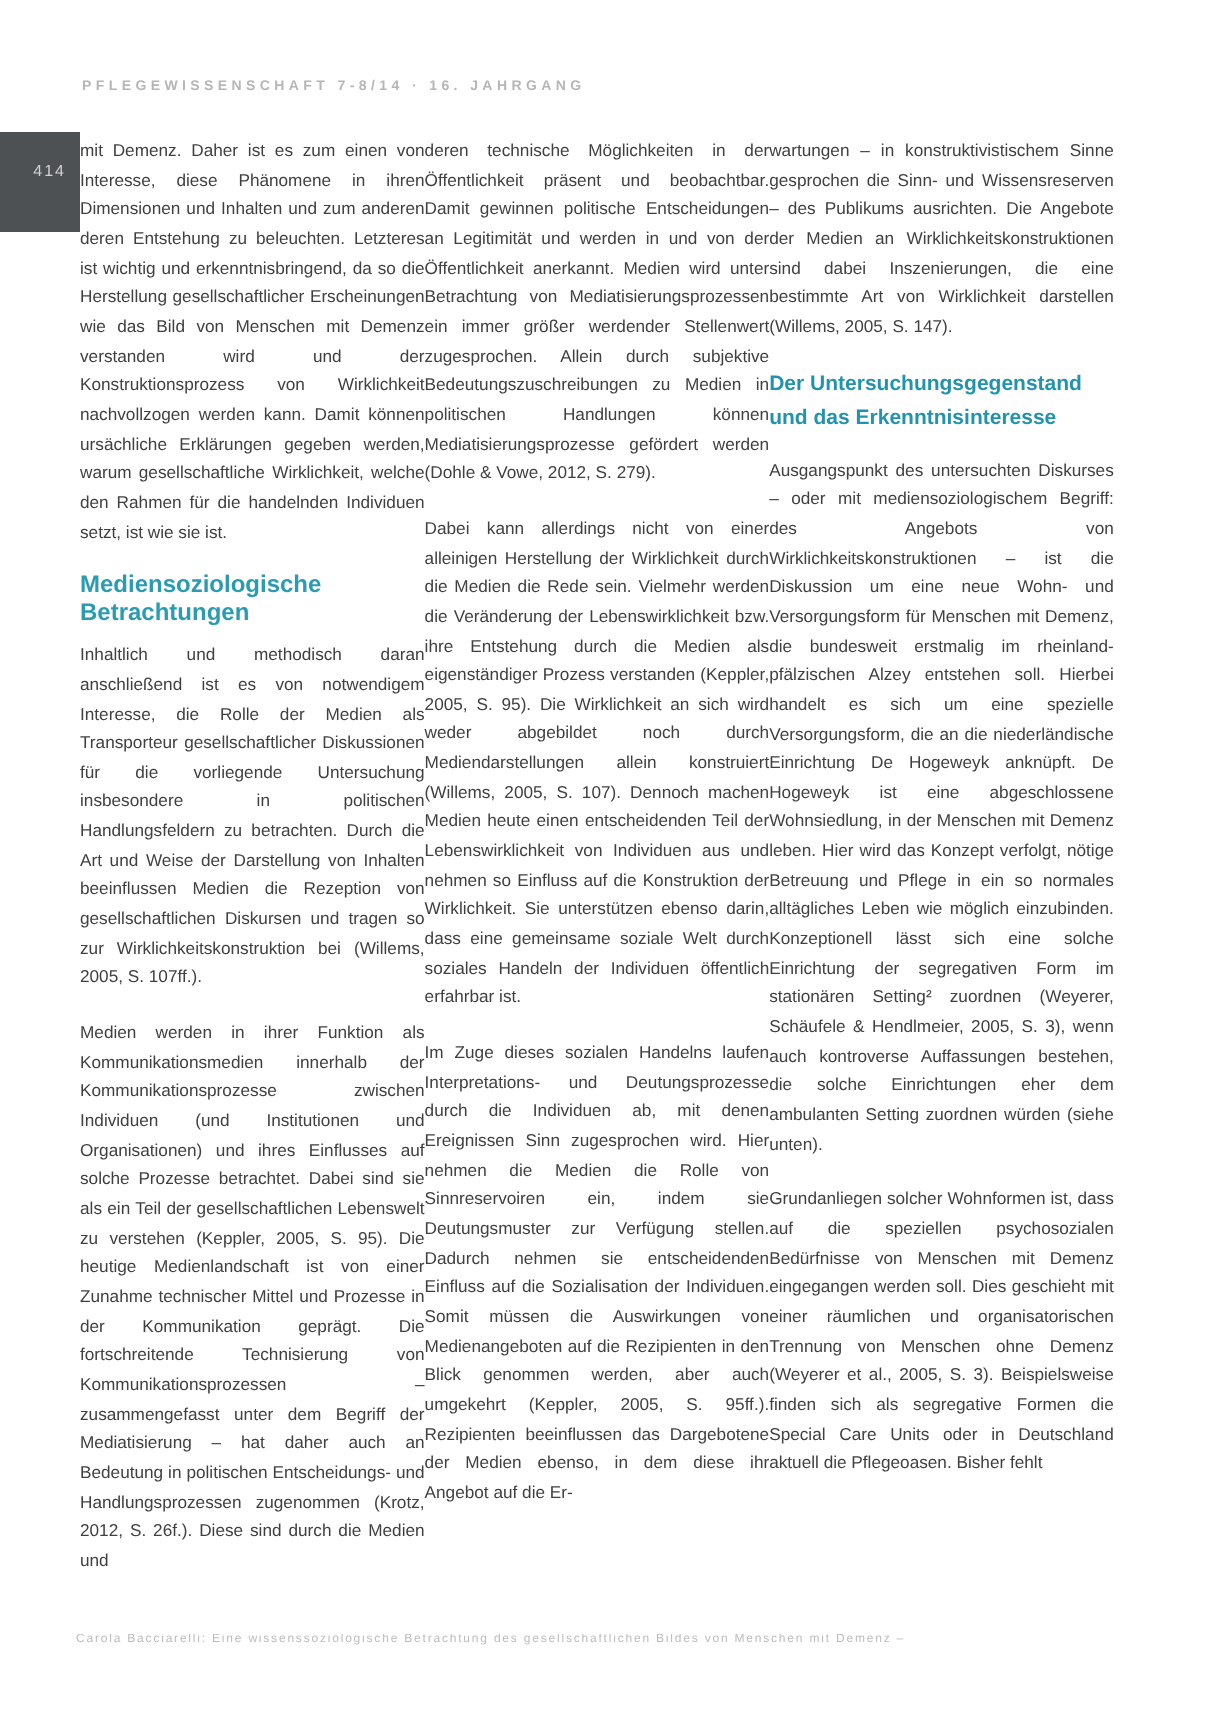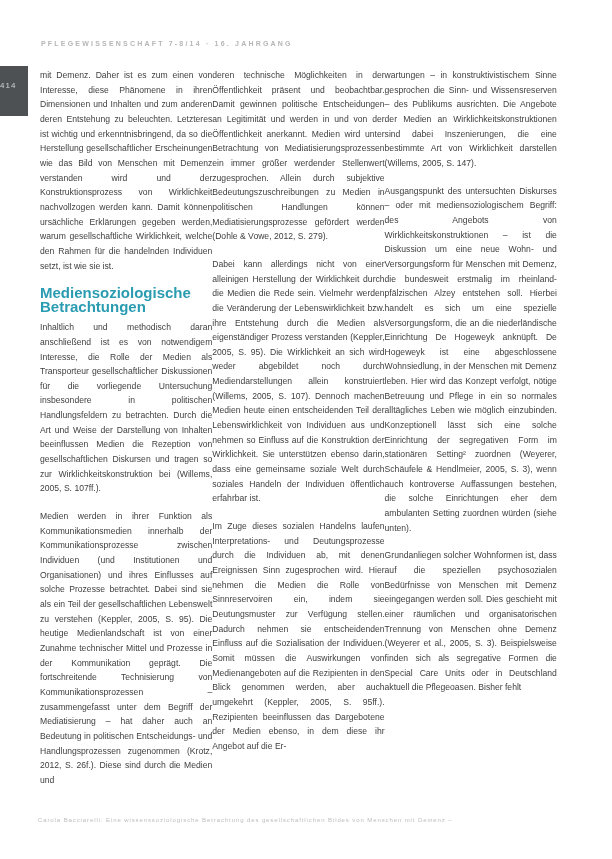--- a/index.html
+++ b/index.html
@@ -16,45 +16,46 @@
     font-size: 7px;
     font-weight: bold;
     letter-spacing: 2.2px;
     color: #b6b6b6;
     text-transform: uppercase;
     white-space: nowrap;
   }
   .page-tab {
     position: absolute;
     top: 66px; left: 0;
-    width: 28px; height: 50px;
+    width: 40px; height: 50px;
     background: #4e5153;
     box-sizing: border-box;
     padding: 15px 7px 0 0;
+    text-align: right;
     color: #d2d2d2;
     font-size: 8px;
     letter-spacing: 1px;
   }
   .columns {
     position: absolute;
     top: 68px; left: 40px;
     width: 549px;
     display: flex;
   }
   .col { width: 172.3px; flex: 0 0 auto; }
   p.body {
     font-size: 8.6px;
     line-height: 14.65px;
     color: #404040;
     text-align: justify;
     margin: 0 0 13px 0;
   }
   h3.section-heading {
     color: #2a9cb2;
-    font-size: 15px;
+    font-size: 12px;
     line-height: 13.5px;
     font-weight: bold;
     margin: 5px 0 7px 0;
   }
   h2.major-heading {
     color: #2293ac;
     font-size: 10.5px;
     line-height: 17px;
     font-weight: bold;
     margin: 9px 0 10px 0;
@@ -89,19 +90,20 @@
   </div>
 
   <div class="col">
     <p class="body">deren technische Möglichkeiten in der Öffentlichkeit präsent und beobachtbar. Damit gewinnen politische Entscheidungen an Legitimität und werden in und von der Öffentlichkeit anerkannt. Medien wird unter Betrachtung von Mediatisierungsprozessen ein immer größer werdender Stellenwert zugesprochen. Allein durch subjektive Bedeutungszuschreibungen zu Medien in politischen Handlungen können Mediatisierungsprozesse gefördert werden (Dohle &amp; Vowe, 2012, S. 279).</p>
     <p class="body">Dabei kann allerdings nicht von einer alleinigen Herstellung der Wirklichkeit durch die Medien die Rede sein. Vielmehr werden die Veränderung der Lebenswirklichkeit bzw. ihre Entstehung durch die Medien als eigenständiger Prozess verstanden (Keppler, 2005, S. 95). Die Wirklichkeit an sich wird weder abgebildet noch durch Mediendarstellungen allein konstruiert (Willems, 2005, S. 107). Dennoch machen Medien heute einen entscheidenden Teil der Lebenswirklichkeit von Individuen aus und nehmen so Einfluss auf die Konstruktion der Wirklichkeit. Sie unterstützen ebenso darin, dass eine gemeinsame soziale Welt durch soziales Handeln der Individuen öffentlich erfahrbar ist.</p>
     <p class="body">Im Zuge dieses sozialen Handelns laufen Interpretations- und Deutungsprozesse durch die Individuen ab, mit denen Ereignissen Sinn zugesprochen wird. Hier nehmen die Medien die Rolle von Sinnreservoiren ein, indem sie Deutungsmuster zur Verfügung stellen. Dadurch nehmen sie entscheidenden Einfluss auf die Sozialisation der Individuen. Somit müssen die Auswirkungen von Medienangeboten auf die Rezipienten in den Blick genommen werden, aber auch umgekehrt (Keppler, 2005, S. 95ff.). Rezipienten beeinflussen das Dargebotene der Medien ebenso, in dem diese ihr Angebot auf die Er-</p>
   </div>
 
   <div class="col">
     <p class="body">wartungen – in konstruktivistischem Sinne gesprochen die Sinn- und Wissensreserven – des Publikums ausrichten. Die Angebote der Medien an Wirklichkeitskonstruktionen sind dabei Inszenierungen, die eine bestimmte Art von Wirklichkeit darstellen (Willems, 2005, S. 147).</p>
+    <h2 class="major-heading">Der Untersuchungsgegenstand und das Erkenntnisinteresse</h2>
     <p class="body">Ausgangspunkt des untersuchten Diskurses – oder mit mediensoziologischem Begriff: des Angebots von Wirklichkeitskonstruktionen – ist die Diskussion um eine neue Wohn- und Versorgungsform für Menschen mit Demenz, die bundesweit erstmalig im rheinland-pfälzischen Alzey entstehen soll. Hierbei handelt es sich um eine spezielle Versorgungsform, die an die niederländische Einrichtung De Hogeweyk anknüpft. De Hogeweyk ist eine abgeschlossene Wohnsiedlung, in der Menschen mit Demenz leben. Hier wird das Konzept verfolgt, nötige Betreuung und Pflege in ein so normales alltägliches Leben wie möglich einzubinden. Konzeptionell lässt sich eine solche Einrichtung der segregativen Form im stationären Setting² zuordnen (Weyerer, Schäufele &amp; Hendlmeier, 2005, S. 3), wenn auch kontroverse Auffassungen bestehen, die solche Einrichtungen eher dem ambulanten Setting zuordnen würden (siehe unten).</p>
     <p class="body">Grundanliegen solcher Wohnformen ist, dass auf die speziellen psychosozialen Bedürfnisse von Menschen mit Demenz eingegangen werden soll. Dies geschieht mit einer räumlichen und organisatorischen Trennung von Menschen ohne Demenz (Weyerer et al., 2005, S. 3). Beispielsweise finden sich als segregative Formen die Special Care Units oder in Deutschland aktuell die Pflegeoasen. Bisher fehlt</p>
   </div>
 
 </div>
 
 <div class="page-footer">Carola Bacciarelli: Eine wissenssoziologische Betrachtung des gesellschaftlichen Bildes von Menschen mit Demenz –</div>
 
 </body></html>

